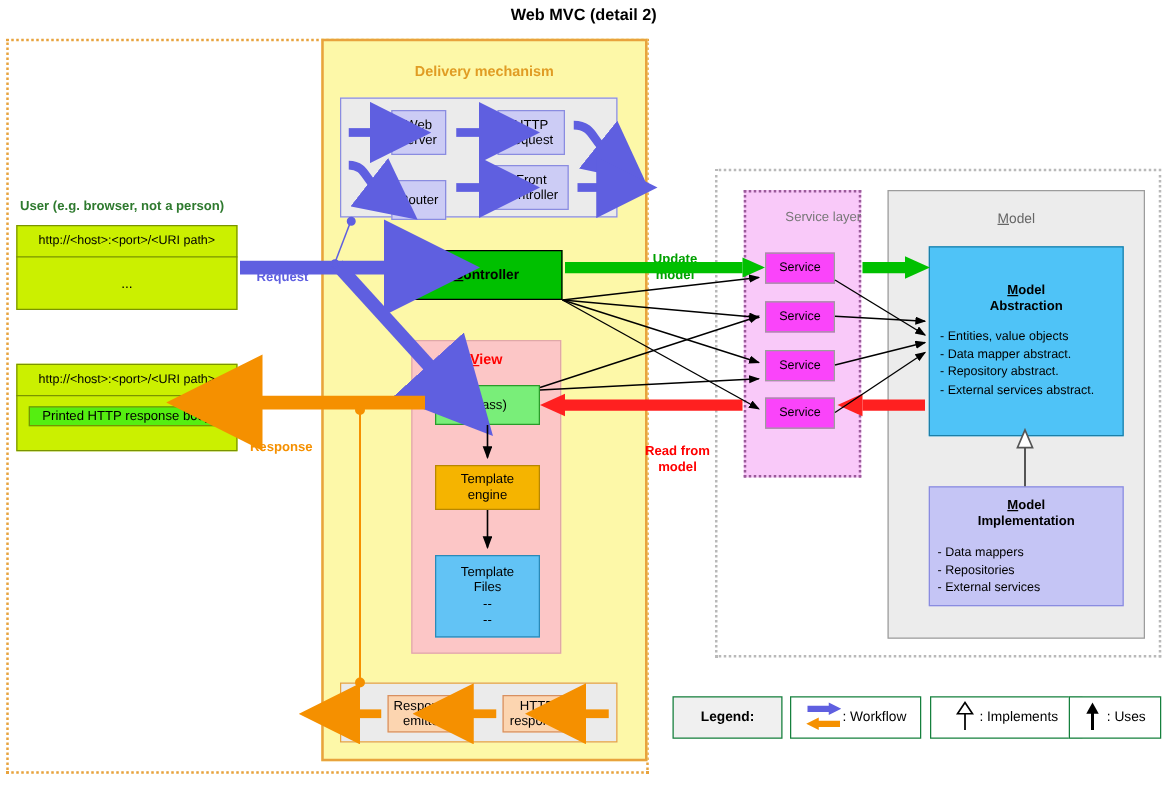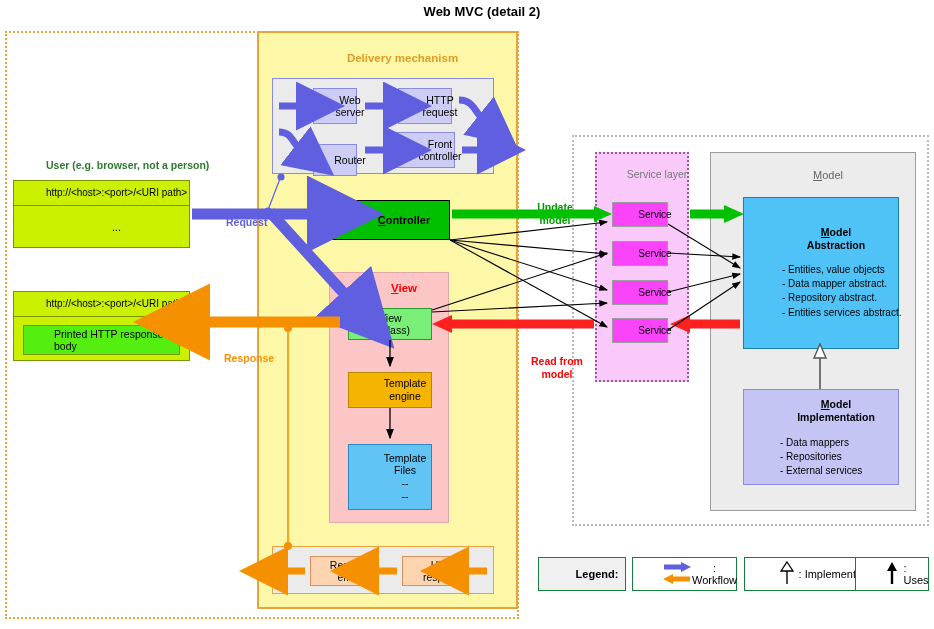--- a/index.html
+++ b/index.html
@@ -3,21 +3,21 @@
 <meta charset="utf-8">
 <style>
   html,body{margin:0;padding:0;}
   body{
     width:934px;height:629px;position:relative;
     background:#ffffff;
     font-family:"Liberation Sans","DejaVu Sans",sans-serif;
     overflow:hidden;
     -webkit-font-smoothing:antialiased;
   }
-  .abs{position:absolute;box-sizing:border-box;padding-left:30px;}
+  .abs{position:absolute;box-sizing:border-box;}
   #title{
     left:0;top:4px;width:934px;text-align:center;
     font-size:13px;font-weight:bold;color:#000;
   }
   
   #left-container{
     left:5px;top:31px;width:514px;height:588px;
     border:2px dotted #e8a33d;background:transparent;
   }
   #right-container{
@@ -77,21 +77,21 @@
     left:13px;top:291px;width:177px;height:70px;
     background:#cbf000;border:1px solid #7a9400;
   }
   #user-res-url{
     left:13px;top:291px;width:177px;height:26px;
     border-bottom:1px solid #7a9400;
     display:flex;align-items:center;justify-content:center;
     font-size:10px;color:#000;
   }
   #user-res-body{
-    left:23px;top:325px;width:157px;height:30px;
+    left:23px;top:325px;width:157px;height:16px;
     background:#55ee11;border:1px solid #7a9400;
     display:flex;align-items:center;justify-content:center;
     font-size:10.5px;color:#000;
   }
   
   #controller{
     left:328px;top:200px;width:122px;height:40px;
     background:#00c000;border:1px solid #000;
     display:flex;align-items:center;justify-content:center;
     font-size:11px;font-weight:bold;color:#000;
@@ -121,21 +121,21 @@
     background:#62c3f5;border:1px solid #2a8ab8;
     display:flex;align-items:center;justify-content:center;
     font-size:10.5px;color:#000;text-align:center;line-height:1.2;
   }
   
   #service-layer{
     left:595px;top:152px;width:94px;height:230px;
     background:#f9c9f9;border:2px dotted #9a5a9a;
   }
   #service-layer-title{
-    left:595px;top:168px;width:94px;text-align:center;
+    left:595px;top:168px;width:94px;text-align:right;
     font-size:10.5px;color:#777777;
   }
   .service-box{
     left:612px;width:56px;height:25px;
     background:#fa44fa;border:1px solid #9c9c9c;
     display:flex;align-items:center;justify-content:center;
     font-size:10px;color:#000;
   }
   
   #model-group{
@@ -265,21 +265,21 @@
 
 <div class="abs" id="model-group"></div>
 <div class="abs" id="model-title"><span class="underline">M</span>odel</div>
 
 <div class="abs" id="model-abstraction"></div>
 <div class="abs" id="model-abs-title"><span class="underline">M</span>odel<br>Abstraction</div>
 <div class="abs" id="model-abs-list">
   <div>- Entities, value objects</div>
   <div>- Data mapper abstract.</div>
   <div>- Repository abstract.</div>
-  <div>- Entities services abstract.</div>
+  <div>- External services abstract.</div>
 </div>
 
 <div class="abs" id="model-impl"></div>
 <div class="abs" id="model-impl-title"><span class="underline">M</span>odel<br>Implementation</div>
 <div class="abs" id="model-impl-list">
   <div>- Data mappers</div>
   <div>- Repositories</div>
   <div>- External services</div>
 </div>
 

